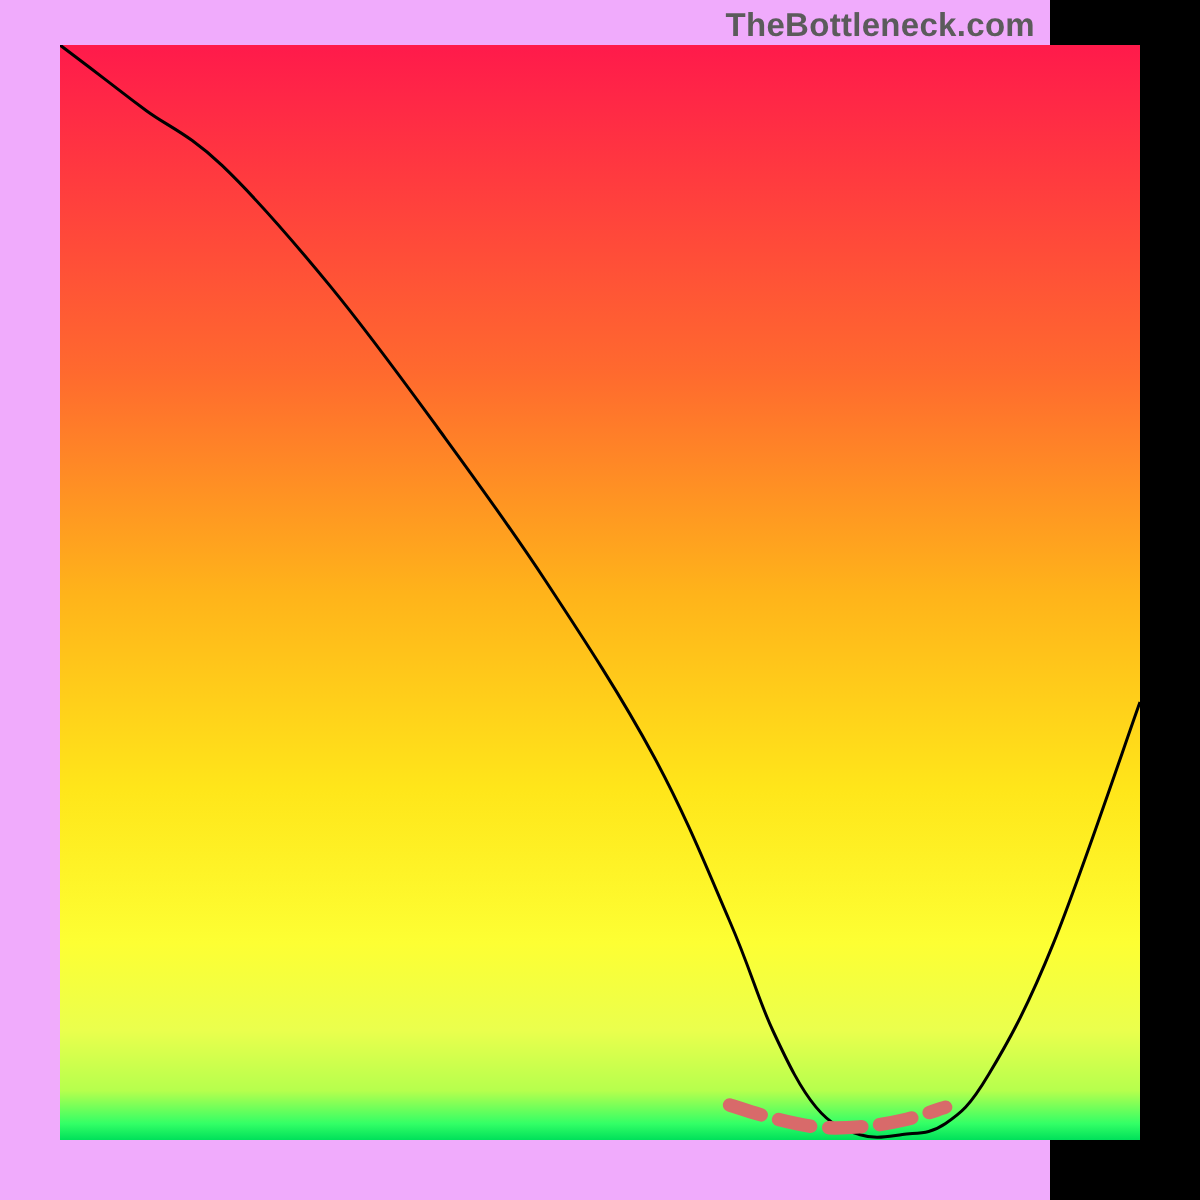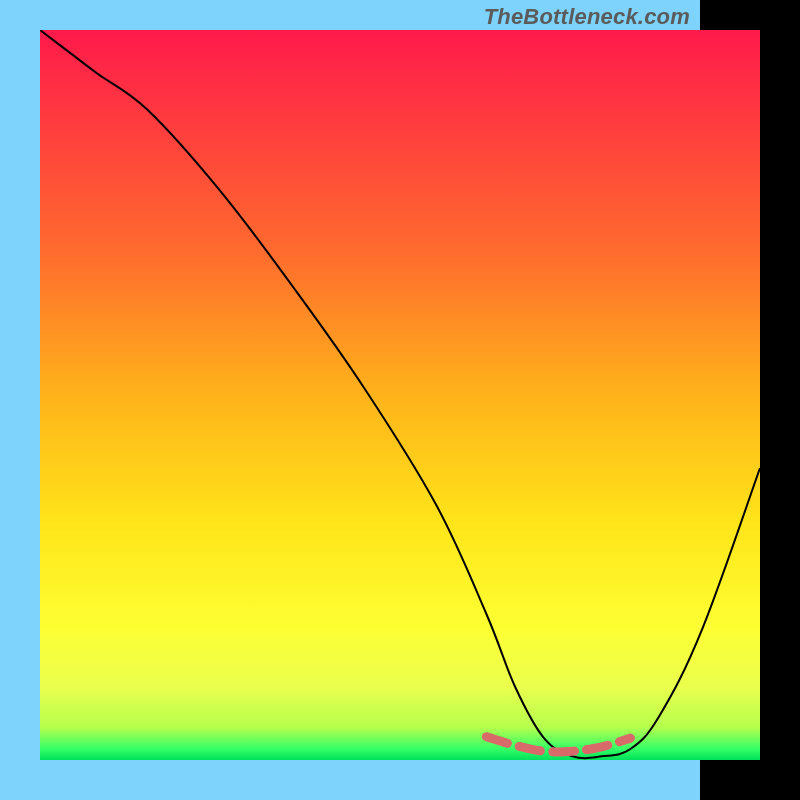--- a/index.html
+++ b/index.html
@@ -8,22 +8,21 @@
     width: 800px;
     height: 800px;
     background: #000;
     overflow: hidden;
     font-family: Arial, Helvetica, sans-serif;
   }
   .frame {
     position: relative;
     width: 700px;
     height: 800px;
-    background: #7dd3fc;
-    font-style: italic;
+    background: #f0abfc;
   }
   .watermark {
     position: absolute;
     top: 4px;
     right: 10px;
     font-size: 22px;
     font-weight: 600;
     color: #5b5b5b;
     letter-spacing: 0.2px;
     z-index: 20;

